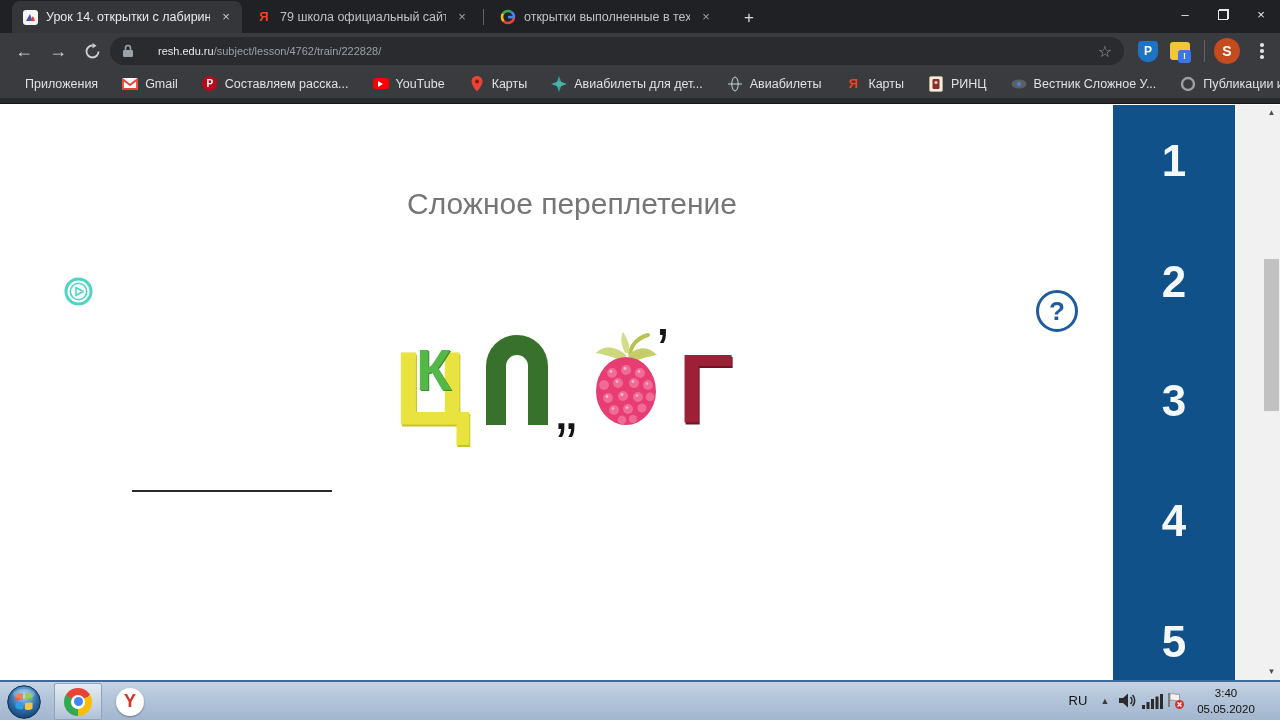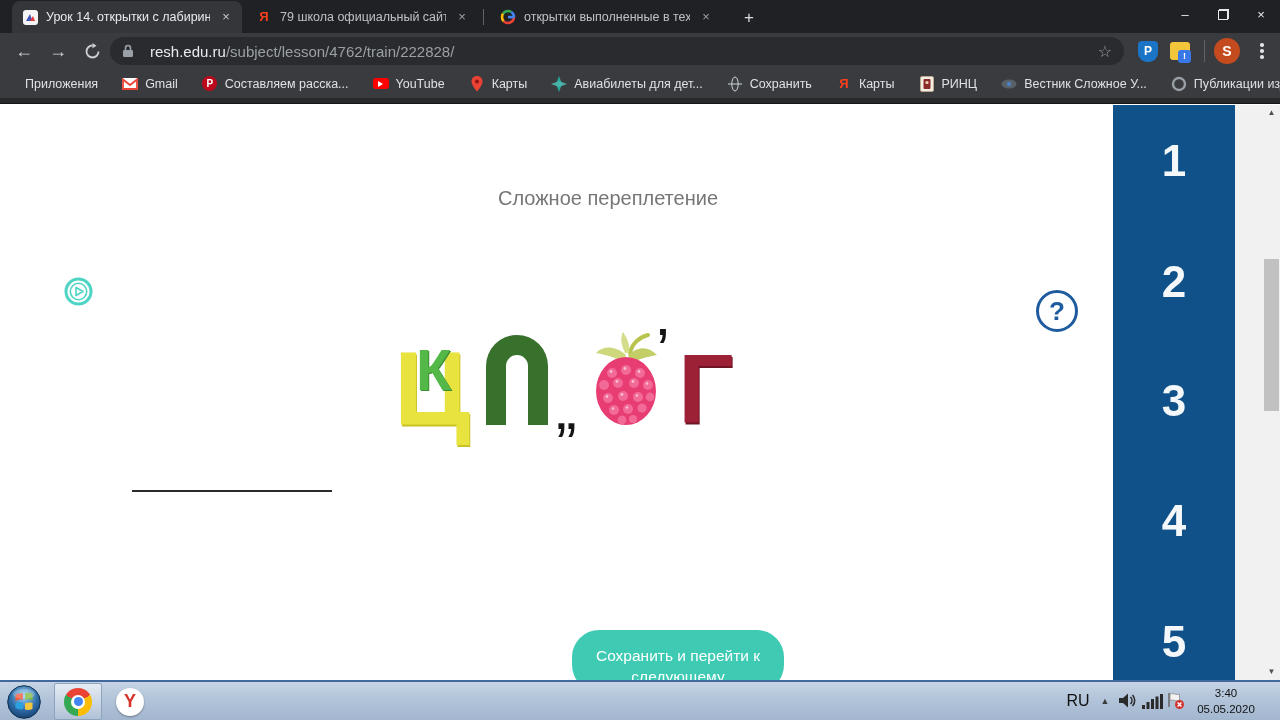--- a/index.html
+++ b/index.html
@@ -32,21 +32,21 @@
                            border:1px solid #e8eaed; }
   .restore-glyph::after { content:''; position:absolute; left:0; bottom:0; width:8px; height:8px;
                           border:1px solid #e8eaed; background:#202124; }
 
   
   .toolbar { position:absolute; left:0; top:33px; width:1280px; height:36px; background:#393b3e; }
   .navbtn { position:absolute; top:4px; width:28px; height:28px; display:flex; align-items:center;
             justify-content:center; font-size:18px; color:#cdd1d5; border-radius:50%; }
   .omnibox { position:absolute; left:110px; top:4px; width:1014px; height:28px; border-radius:14px;
              background:#2a2b2e; display:flex; align-items:center; padding:0 12px; }
-  .urltext { font-size:15px; margin-left:16px; white-space:nowrap; overflow:hidden; flex:1; }
+  .urltext { font-size:11px; margin-left:24px; white-space:nowrap; overflow:hidden; flex:1; }
   .url-domain { color:#e8eaed; }
   .url-path { color:#9aa0a6; }
   .omni-star { color:#9aa0a6; font-size:16px; flex:none; }
   .ext-p { position:absolute; left:1138px; top:8px; width:20px; height:21px;
            background:#1b74c5; border-radius:4px 4px 9px 9px; color:#fff; font-size:12px;
            font-weight:bold; text-align:center; line-height:20px; }
   .ext-yellow { position:absolute; left:1170px; top:9px; width:20px; height:18px;
                 background:#f3c53a; border-radius:3px; }
   .ext-badge { position:absolute; left:8px; top:8px; width:13px; height:13px; background:#3b78e7;
                border-radius:3px; color:#fff; font-size:9px; font-weight:bold; text-align:center;
@@ -73,22 +73,22 @@
             align-items:center; justify-content:center; }
   .yt-box i { width:0; height:0; border-left:5px solid #fff; border-top:3px solid transparent;
               border-bottom:3px solid transparent; }
   .ya-bm { color:#fc3f1d; font-weight:bold; font-size:13px; }
   .chrome-strip-bottom { position:absolute; left:0; top:98px; width:1280px; height:6px;
                          background:#28292b; border-bottom:1px solid #151617; }
 
   
   .pagearea { position:absolute; left:0; top:105px; width:1280px; height:575px; background:#fff;
               overflow:hidden; }
-  .page-title { position:absolute; top:82px; width:1144px; font-size:20px; color:#767676;
-                text-align:center;margin-left:36px; }
+  .page-title { position:absolute; top:82px; width:1144px; font-size:30px; color:#767676;
+                text-align:center; }
   .instruction { position:absolute; top:171px; width:1144px; font-size:24px; color:#767676;
                  text-align:center; }
   .play-btn { position:absolute; left:64px; top:172px; width:29px; height:29px; }
   .help-btn { position:absolute; left:1036px; top:185px; width:42px; height:42px; border-radius:50%;
               border:3px solid #1f5c9f; color:#1f5c9f; font-size:26px; font-weight:bold;
               text-align:center; line-height:37px; }
   .rebus { position:absolute; left:394px; top:222px; width:360px; height:104px; }
   .rebus-cz { position:absolute; left:0px; bottom:-2px; font-size:104px; line-height:0.86;
               font-weight:bold; color:#e8e33e; text-shadow:1px 2px 0 #c9c227; }
   .rebus-k { position:absolute; left:22px; top:14px; font-size:58px; line-height:1; font-weight:bold;
@@ -133,21 +133,21 @@
                  background:conic-gradient(from -60deg,#ea4335 0 120deg,#fbbc05 0 240deg,#34a853 0 360deg); }
   .chrome-logo::before { content:''; position:absolute; left:7px; top:7px; width:14px; height:14px;
                          border-radius:50%; background:#fff; }
   .chrome-logo::after { content:''; position:absolute; left:9.5px; top:9.5px; width:9px; height:9px;
                         border-radius:50%; background:#4285f4; }
   .yandex-logo { width:28px; height:28px; border-radius:50%; background:#fff; color:#d6342a;
                  font-weight:bold; font-size:18px; text-align:center; line-height:27px;
                  box-shadow:0 1px 2px rgba(0,0,0,.35); }
   .startorb { position:absolute; left:6px; top:2px; }
   .tray-lang { position:absolute; left:1062px; top:0; width:32px; height:38px; color:#111;
-               font-size:16px; text-align:center; line-height:38px; }
+               font-size:13px; text-align:center; line-height:38px; }
   .tray-up { position:absolute; left:1096px; top:0; width:18px; height:38px; color:#3a3a3a;
              font-size:9px; text-align:center; line-height:38px; }
   .tray-ic { position:absolute; top:10px; }
   .tray-clock { position:absolute; left:1188px; top:3px; width:76px; color:#111; font-size:11.5px;
                 text-align:center; line-height:16px; }
 </style>
 </head>
 <body>
 
 <div class="screen">
@@ -289,21 +289,21 @@
       <span>Авиабилеты для дет...</span>
     </div>
     <div class="bm">
       <span class="bm-icon">
         <svg width="16" height="16" viewBox="0 0 16 16">
           <circle cx="8" cy="8" r="7" fill="#3b4045"></circle>
           <ellipse cx="8" cy="8" rx="3.2" ry="7" fill="none" stroke="#cfd2d4" stroke-width="1"></ellipse>
           <line x1="1" y1="8" x2="15" y2="8" stroke="#cfd2d4" stroke-width="1"></line>
         </svg>
       </span>
-      <span>Сохранить</span>
+      <span>Авиабилеты</span>
     </div>
     <div class="bm">
       <span class="bm-icon ya-bm">Я</span>
       <span>Карты</span>
     </div>
     <div class="bm">
       <span class="bm-icon">
         <svg width="14" height="16" viewBox="0 0 14 16">
           <rect x="0.5" y="0.5" width="13" height="15" rx="1.5" fill="#f4eee2" stroke="#b7a98e" stroke-width="1"></rect>
           <rect x="3.5" y="3" width="7" height="10" rx="1" fill="#8d2b2b"></rect>
@@ -391,24 +391,20 @@
               <circle cx="37" cy="78.5" r="1.3"></circle>
           </g>
         </svg>
       </span>
       <span class="rebus-apostrophe">’</span>
       <span class="rebus-g">Г</span>
     </div>
 
     <div class="answer-line"></div>
 
-    <button class="btn btn-save">
-      <span>Сохранить и перейти к</span><br>
-      <span>следующему</span>
-    </button>
 
     <div class="numpanel">
       <div class="num" style="top:34px;">1</div>
       <div class="num" style="top:155px;">2</div>
       <div class="num" style="top:274px;">3</div>
       <div class="num" style="top:394px;">4</div>
       <div class="num" style="top:515px;">5</div>
     </div>
     <div class="graygap"></div>
 

